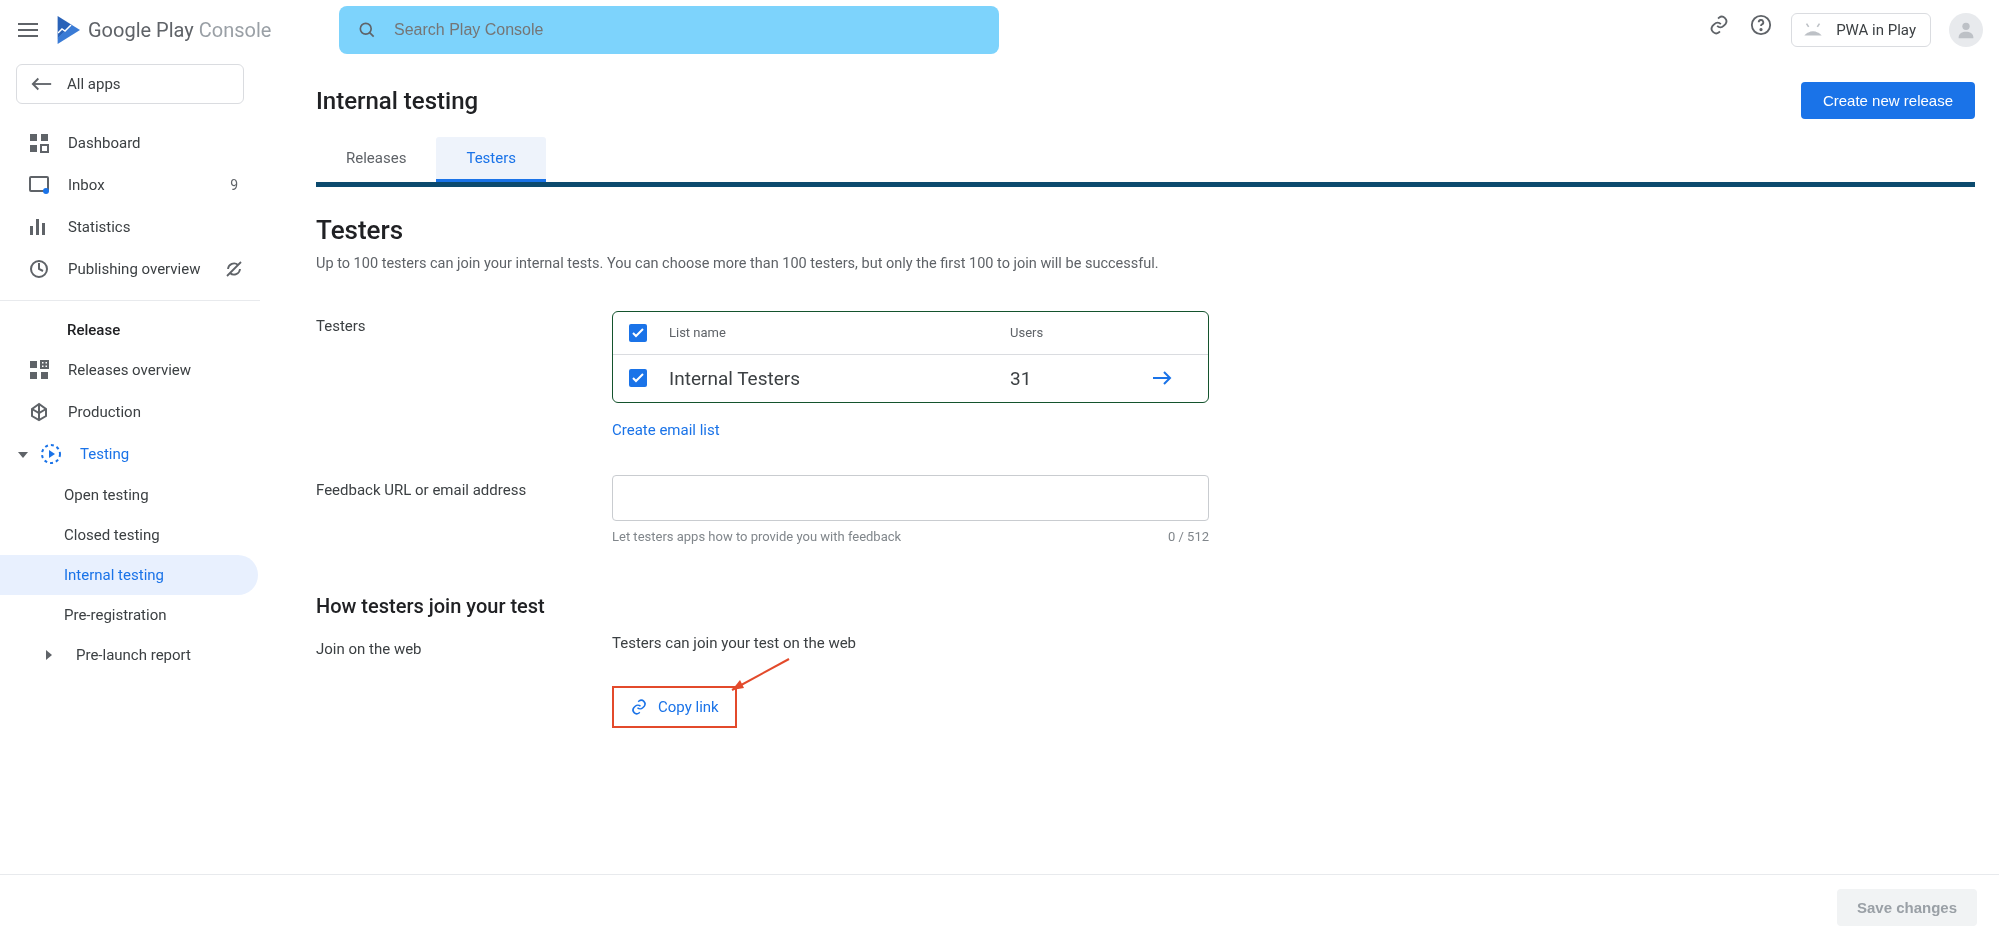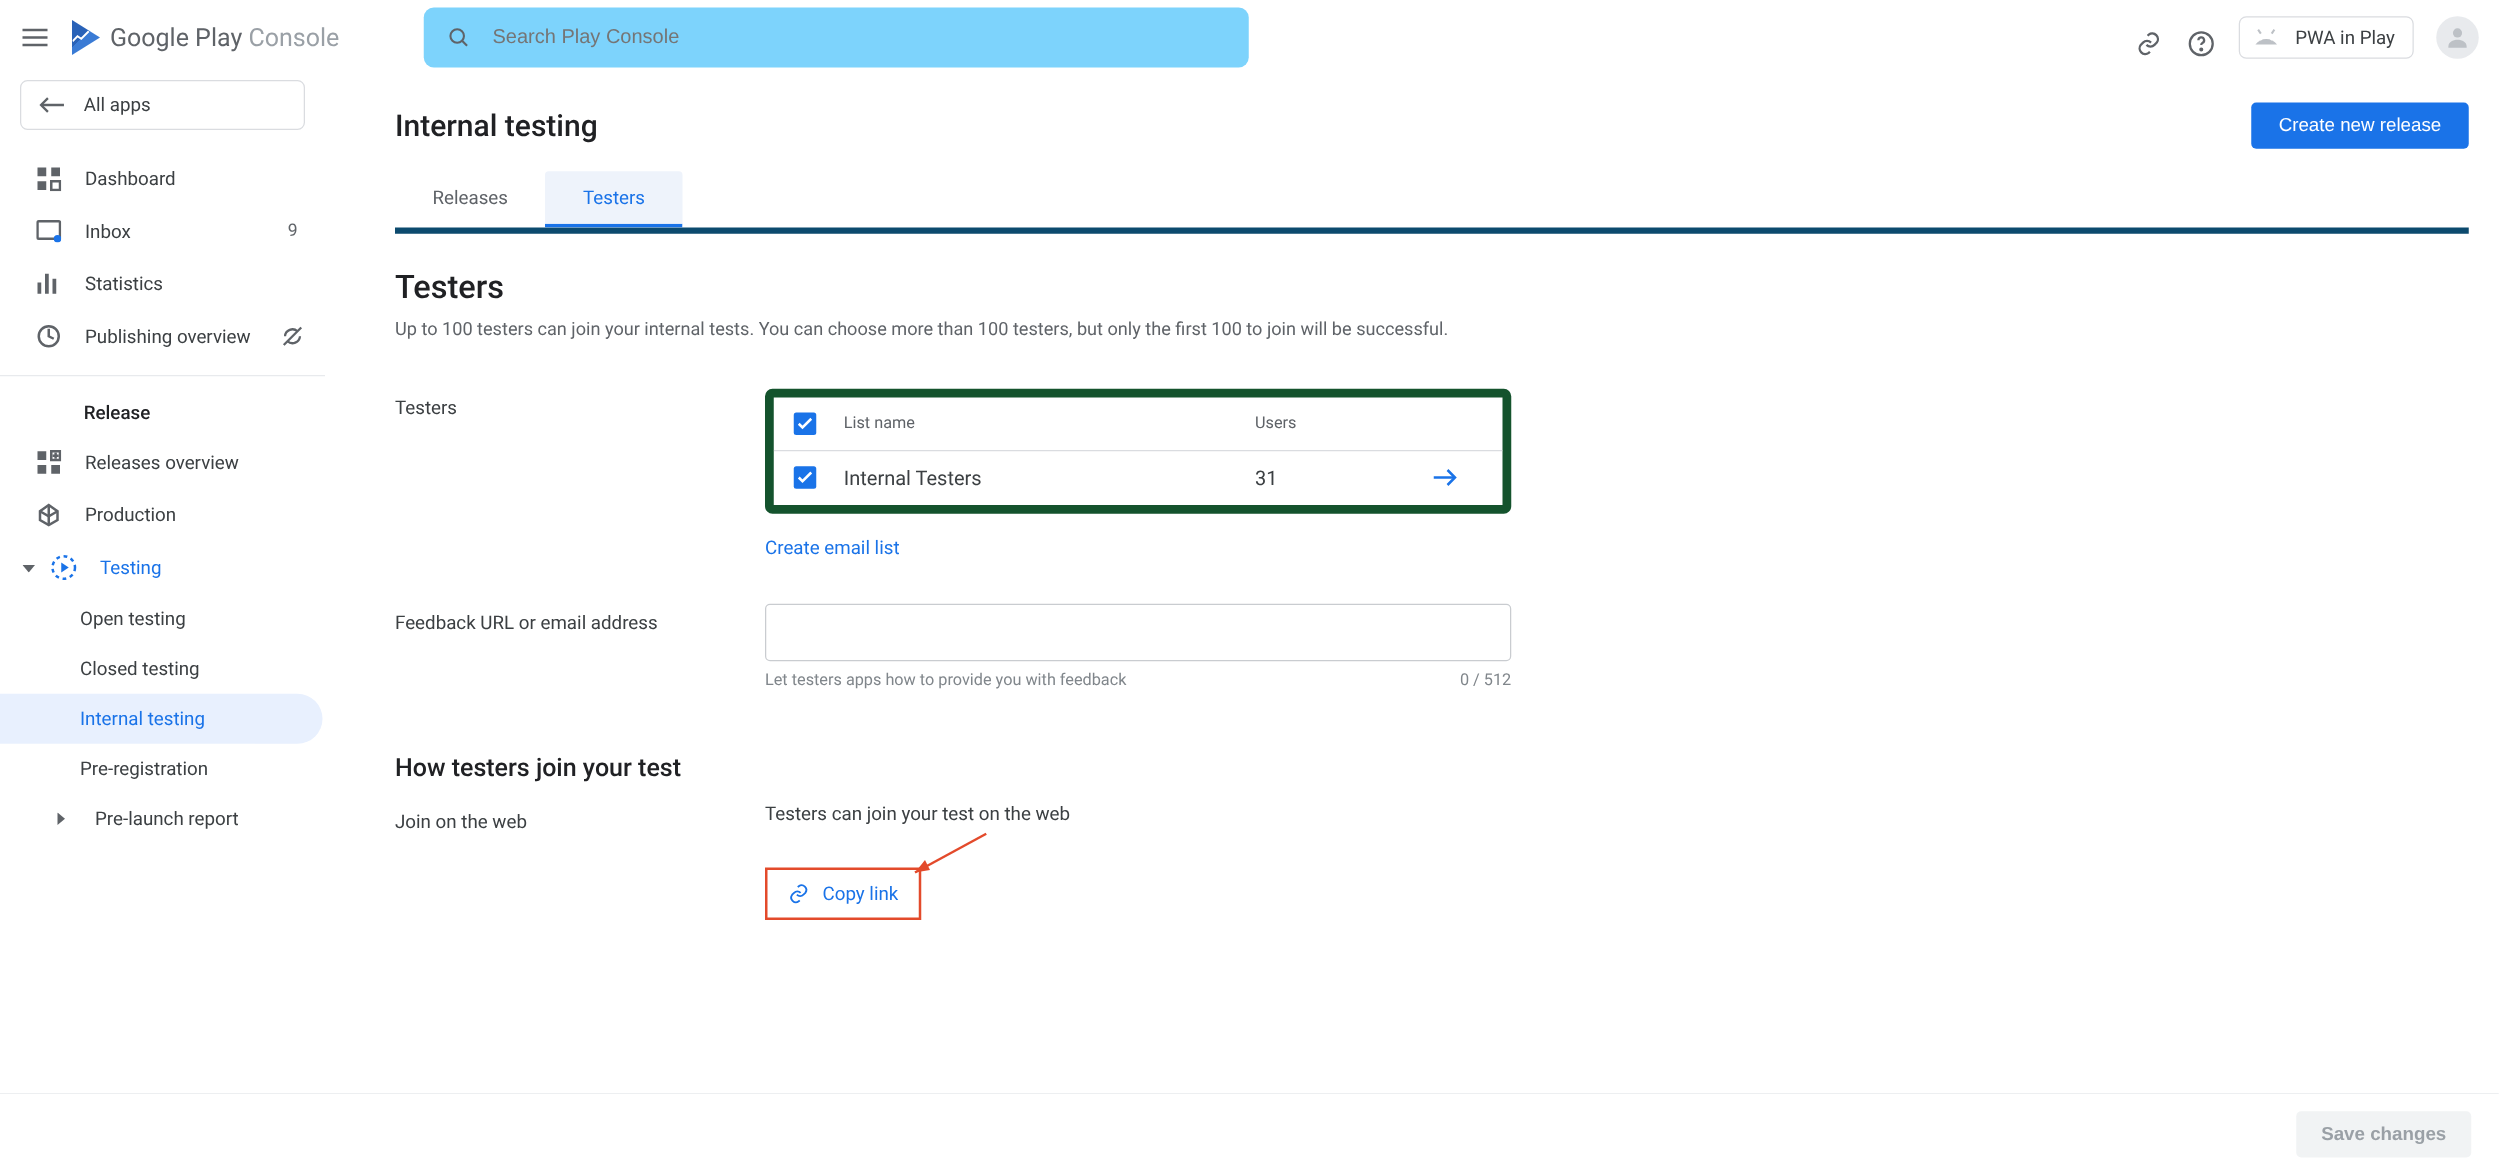--- a/index.html
+++ b/index.html
@@ -42,21 +42,21 @@
     background: #7dd3fc;
     border-radius: 8px;
     display:flex; align-items:center;
     padding: 0 16px;
     gap: 14px;
   }
   .searchbox input {
     border:none; background:transparent; outline:none;
     font-size:16px; color:#5f6368; width:100%;
   }
-  .top-right { margin-left:auto; display:flex; align-items:flex-end; gap:18px;}
+  .top-right { margin-left:auto; display:flex; align-items:flex-start; gap:18px;}
   .icon-btn { width:24px; height:24px; color:#5f6368; cursor:pointer; display:flex; align-items:center; justify-content:center;}
   .pwa-chip {
     display:flex; align-items:center; gap:10px;
     border:1px solid #dadce0; border-radius:6px;
     padding:6px 14px 6px 8px; font-size:15px; color:#3c4043;
   }
   .pwa-chip .android-ic { width:26px; height:20px; color:#9aa0a6;}
   .avatar { width:34px; height:34px; border-radius:50%; background:#e8eaed; display:flex; align-items:center; justify-content:center;}
   .avatar svg{ color:#9aa0a6;}
 
@@ -93,24 +93,24 @@
     border-radius:4px; padding:10px 22px; font-size:15px; font-weight:500; cursor:pointer;
   }
   .tabs { display:flex; border-bottom:5px solid #0c4a6e; margin-top:18px;}
   .tab { padding:12px 30px; font-size:15px; color:#5f6368; cursor:pointer; border-bottom:3px solid transparent;}
   .tab.active { color:#1a73e8; border-bottom-color:#1a73e8; background:#eef3fb; border-radius:3px 3px 0 0;}
   .section-title { font-size:26px; font-weight:500; margin:28px 0 8px 0;}
   .section-desc { color:#5f6368; font-size:14.5px; line-height:1.5;}
   .form-row { display:flex; margin-top:36px; align-items:flex-start;}
   .form-label { width:296px; flex-shrink:0; color:#3c4043; font-size:15px; padding-top:6px;}
   .form-field { flex:0 0 600px;}
-  .testers-table { border:7px solid #14532d; border-radius:6px; overflow:hidden; width:597px;}
+  .testers-table { border:1px solid #14532d; border-radius:6px; overflow:hidden; width:597px;}
   .tt-row { display:flex; align-items:center; padding:12px 16px; gap:22px;}
   .tt-row.header { border-bottom:1px solid #dadce0; color:#5f6368; font-size:13px;}
-  .tt-row.body { font-size:16px; color:#3c4043;}
+  .tt-row.body { font-size:19px; color:#3c4043;}
   .tt-row .chk { width:18px; height:18px; background:#1a73e8; border-radius:2px; display:flex; align-items:center; justify-content:center; cursor:pointer;}
   .tt-row .chk svg{ color:#fff;}
   .tt-col-name { flex:1;}
   .tt-col-users { width:120px; text-align:left;}
   .tt-col-arrow { width:40px; text-align:right; color:#1a73e8; cursor:pointer;}
   .link-text { color:#1a73e8; font-size:15px; margin-top:18px; cursor:pointer; display:inline-block;}
   .text-input {
     width:597px; height:46px; border:1px solid #c9ccd0; border-radius:4px;
     padding:0 12px; font-size:15px; outline:none;
   }

